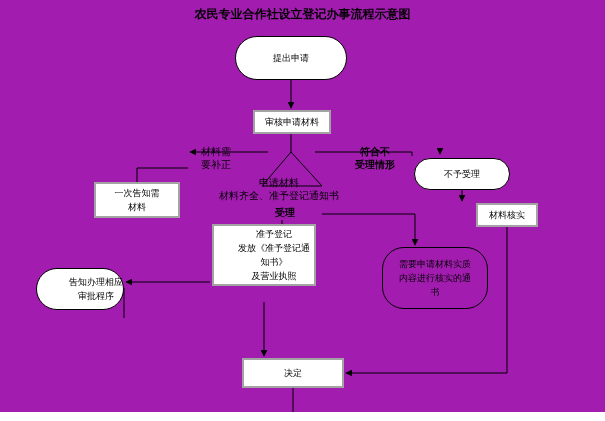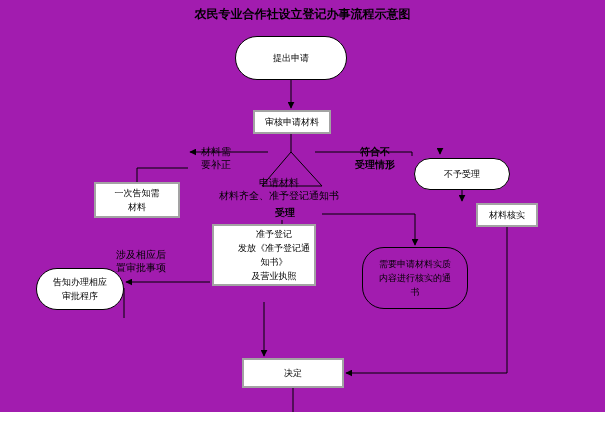--- a/index.html
+++ b/index.html
@@ -136,42 +136,40 @@
   <div class="node box" style="left:476px; top:203px; width:62px; height:24px;">
     <span>材料核实</span>
   </div>
 
   <div class="node box" style="left:212px; top:224px; width:104px; height:62px; white-space:pre-line;padding-left:20px;">
     <span>准予登记
 发放《准予登记通知书》
 及营业执照</span>
   </div>
 
-  <div class="node stadium" style="left:362px; top:247px; width:106px; height:62px; white-space:pre-line; background:transparent;">
+  <div class="node stadium" style="left:382px; top:247px; width:106px; height:62px; white-space:pre-line; background:transparent;">
     <span>需要申请材料实质
 内容进行核实的通
 书</span>
   </div>
 
-  <div class="node stadium" style="left:36px; top:268px; width:88px; height:42px; white-space:pre-line;">
+  <div class="node stadium" style="left:36px; top:268px; width:88px; height:42px; white-space:pre-line;justify-content:flex-end;">
     <span>告知办理相应
 审批程序</span>
   </div>
 
   <div class="node box" style="left:242px; top:358px; width:102px; height:30px;align-items:center;">
     <span>决定</span>
   </div>
 
   <div class="label" style="left:188px; top:145px; width:56px; white-space:pre-line;">材料需
 要补正</div>
 
   <div class="label" style="left:346px; top:145px; width:58px; white-space:pre-line;font-weight:bold;">符合不
 受理情形</div>
 
   <div class="label" style="left:218px; top:176px; width:122px; white-space:pre-line;">申请材料
 材料齐全、准予登记通知书</div>
 
   <div class="label" style="left:270px; top:206px; width:30px;font-weight:bold;">受理</div>
 
-  <div class="label" style="left:108px; top:248px; width:66px; white-space:pre-line;">涉及相应后
-置审批事项</div>
 
 </div>
 
 </body></html>

